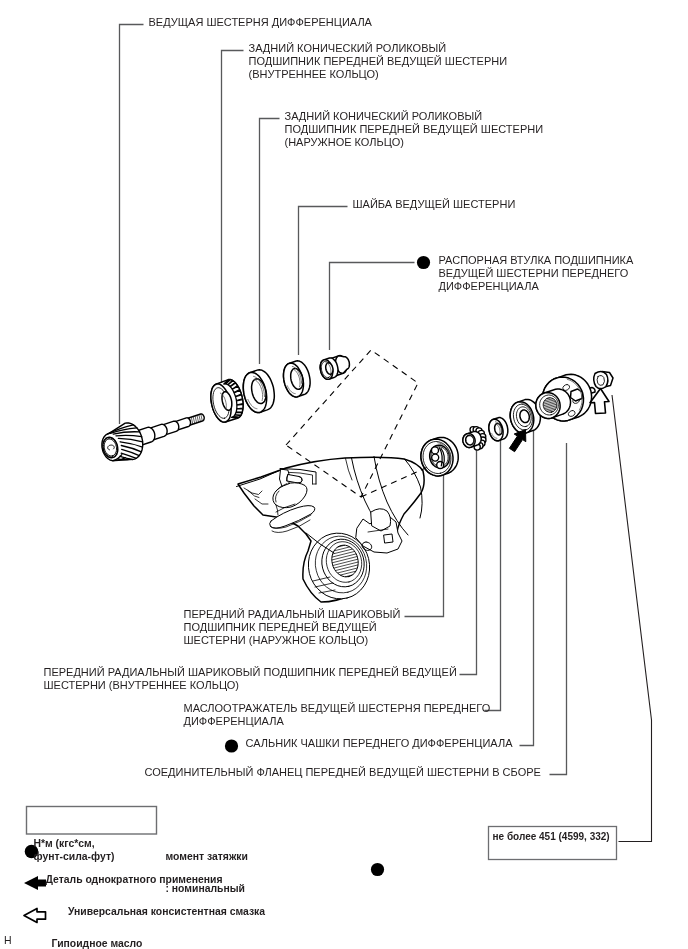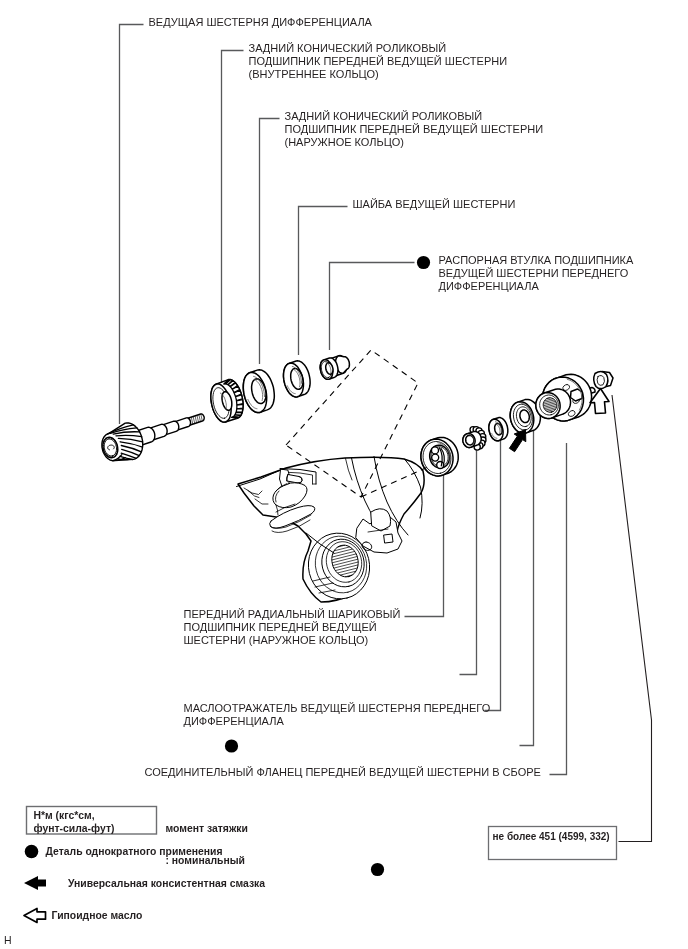--- a/index.html
+++ b/index.html
@@ -2,21 +2,21 @@
 <html><head>
 <meta charset="utf-8">
 <style>
   html,body{margin:0;padding:0;background:#fff;}
   body{width:688px;height:949px;position:relative;overflow:hidden;
        font-family:"Liberation Sans",sans-serif;color:#231f20;}
   #root{position:absolute;left:0;top:0;width:588px;height:949px;background:#fff;}
   .lyr{position:absolute;left:0;top:0;width:688px;height:949px;}
   .lbl{position:absolute;font-size:11px;line-height:13px;white-space:pre;color:#231f20;}
   .sm{font-size:10px;line-height:12px;font-weight:600;}
-  .leg{position:absolute;font-size:10.4px;line-height:13.5px;white-space:pre;color:#231f20;font-weight:700;}
+  .leg{position:absolute;font-size:10.4px;line-height:13.5px;white-space:pre;color:#231f20;font-weight:700;margin-top:28px;}
 </style>
 </head>
 <body>
 
 <div id="root">
 
   <svg class="lyr" width="688" height="949" viewBox="0 0 688 949">
     <g fill="none" stroke="#58595b" stroke-width="1.3">
       <path d="M143.5 24.5 H119.5 V424"></path>
       <path d="M243.5 50.5 H221.5 V383"></path>
@@ -285,22 +285,25 @@
   <div class="lbl" style="left:284.5px;top:109.5px">ЗАДНИЙ КОНИЧЕСКИЙ РОЛИКОВЫЙ
 ПОДШИПНИК ПЕРЕДНЕЙ ВЕДУЩЕЙ ШЕСТЕРНИ
 (НАРУЖНОЕ КОЛЬЦО)</div>
   <div class="lbl" style="left:352.5px;top:197.5px">ШАЙБА ВЕДУЩЕЙ ШЕСТЕРНИ</div>
   <div class="lbl" style="left:438.5px;top:253.5px">РАСПОРНАЯ ВТУЛКА ПОДШИПНИКА
 ВЕДУЩЕЙ ШЕСТЕРНИ ПЕРЕДНЕГО
 ДИФФЕРЕНЦИАЛА</div>
   <div class="lbl" style="left:183.5px;top:607.5px">ПЕРЕДНИЙ РАДИАЛЬНЫЙ ШАРИКОВЫЙ
 ПОДШИПНИК ПЕРЕДНЕЙ ВЕДУЩЕЙ
 ШЕСТЕРНИ (НАРУЖНОЕ КОЛЬЦО)</div>
+  <div class="lbl" style="left:43.5px;top:665.5px">ПЕРЕДНИЙ РАДИАЛЬНЫЙ ШАРИКОВЫЙ ПОДШИПНИК ПЕРЕДНЕЙ ВЕДУЩЕЙ
+ШЕСТЕРНИ (ВНУТРЕННЕЕ КОЛЬЦО)</div>
   <div class="lbl" style="left:183.5px;top:701.5px">МАСЛООТРАЖАТЕЛЬ ВЕДУЩЕЙ ШЕСТЕРНЯ ПЕРЕДНЕГО
 ДИФФЕРЕНЦИАЛА</div>
+  <div class="lbl" style="left:245.5px;top:736.5px">САЛЬНИК ЧАШКИ ПЕРЕДНЕГО ДИФФЕРЕНЦИАЛА</div>
   <div class="lbl" style="left:144.5px;top:765.5px">СОЕДИНИТЕЛЬНЫЙ ФЛАНЕЦ ПЕРЕДНЕЙ ВЕДУЩЕЙ ШЕСТЕРНИ В СБОРЕ</div>
 
   <svg class="lyr" width="688" height="949" viewBox="0 0 688 949">
     <circle cx="423.5" cy="262.5" r="6.6" fill="#000"></circle>
     <circle cx="231.5" cy="746" r="6.6" fill="#000"></circle>
     <circle cx="377.5" cy="869.5" r="6.6" fill="#000"></circle>
   </svg>
 
   <svg class="lyr" width="688" height="949" viewBox="0 0 688 949">
     <path d="M618.5 841.5 H651.5 V720 L612 395" fill="none" stroke="#231f20" stroke-width="1.1"></path>

